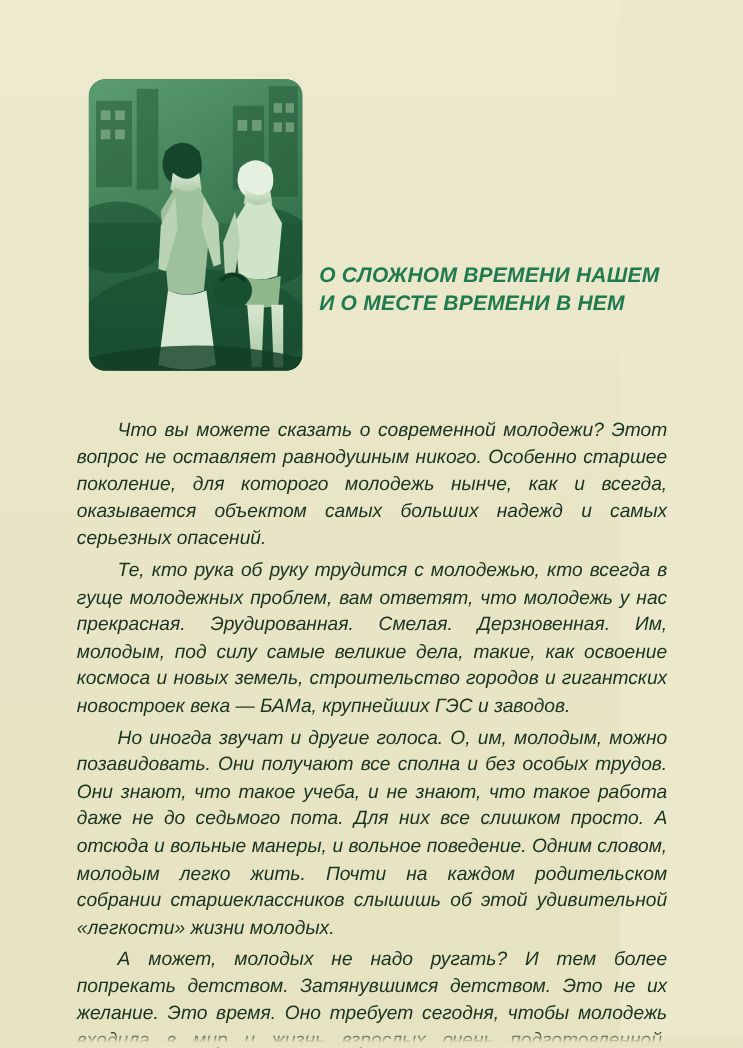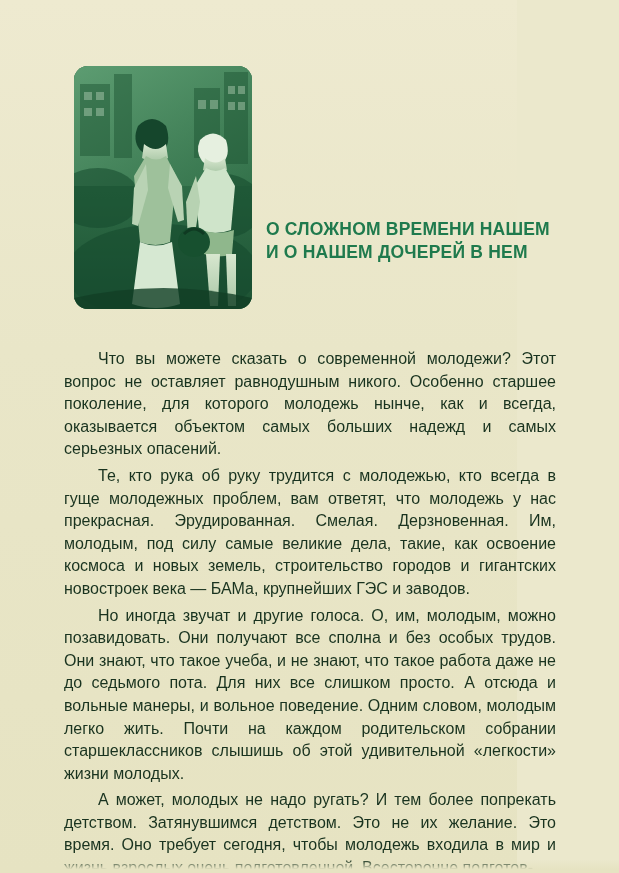--- a/index.html
+++ b/index.html
@@ -12,20 +12,21 @@
     background: #ebe8cc;
     font-family: "Liberation Sans", sans-serif;
     overflow: hidden;
   }
   .page {
     position: relative;
     width: 517px;
     height: 873px;
     background: linear-gradient(180deg, #eeead0 0%, #e9e6c8 40%, #e6e3c2 100%);
     box-sizing: border-box;
+    font-style: italic;
   }
   
   .illustration {
     position: absolute;
     left: 74px;
     top: 66px;
     width: 178px;
     height: 243px;
     border-radius: 14px;
     overflow: hidden;
@@ -162,21 +163,21 @@
         <ellipse cx="120" cy="176" rx="16" ry="15" fill="#17502f"></ellipse>
         <path d="M110 168 q10 -10 20 0" stroke="#0f3a22" stroke-width="3" fill="none"></path>
       </g>
 
       <path d="M0 232 q90 -20 178 0 l0 11 -178 0z" fill="#123f26" opacity="0.8"></path>
     </svg>
   </div>
 
   <div class="title-block">
     <div class="title-line">О СЛОЖНОМ ВРЕМЕНИ НАШЕМ</div>
-    <div class="title-line">И О НАШЕМ ДОЧЕРЕЙ В НЕМ</div>
+    <div class="title-line">И О МЕСТЕ ВРЕМЕНИ В НЕМ</div>
   </div>
 
 
   <div class="body-text">
     <p>Что вы можете сказать о современной молодежи? Этот вопрос не оставляет равнодушным никого. Особенно старшее поколение, для которого молодежь нынче, как и всегда, оказывается объектом самых больших надежд и самых серьезных опасений.</p>
     <p>Те, кто рука об руку трудится с молодежью, кто всегда в гуще молодежных проблем, вам ответят, что молодежь у нас прекрасная. Эрудированная. Смелая. Дерзновенная. Им, молодым, под силу самые великие дела, такие, как освоение космоса и новых земель, строительство городов и гигантских новостроек века — БАМа, крупнейших ГЭС и заводов.</p>
     <p>Но иногда звучат и другие голоса. О, им, молодым, можно позавидовать. Они получают все сполна и без особых трудов. Они знают, что такое учеба, и не знают, что такое работа даже не до седьмого пота. Для них все слишком просто. А отсюда и вольные манеры, и вольное поведение. Одним словом, молодым легко жить. Почти на каждом родительском собрании старшеклассников слышишь об этой удивительной «легкости» жизни молодых.</p>
     <p>А может, молодых не надо ругать? И тем более попрекать детством. Затянувшимся детством. Это не их желание. Это время. Оно требует сегодня, чтобы молодежь входила в мир и жизнь взрослых очень подготовленной. Всесторонне подготов-</p>
   </div>
 

